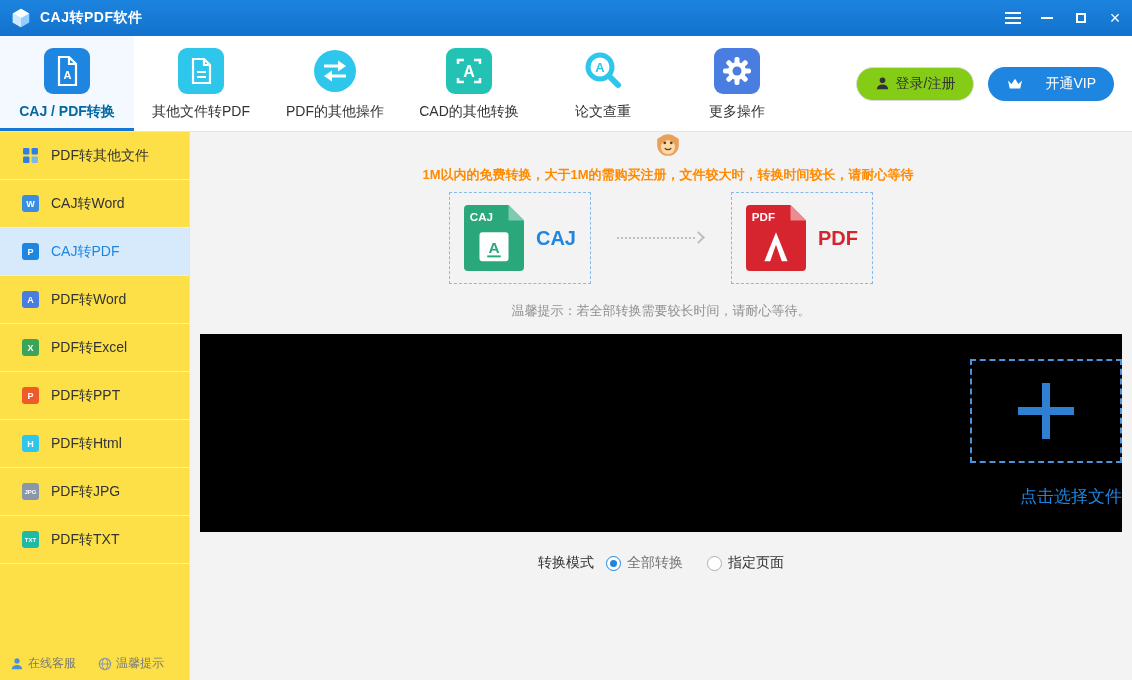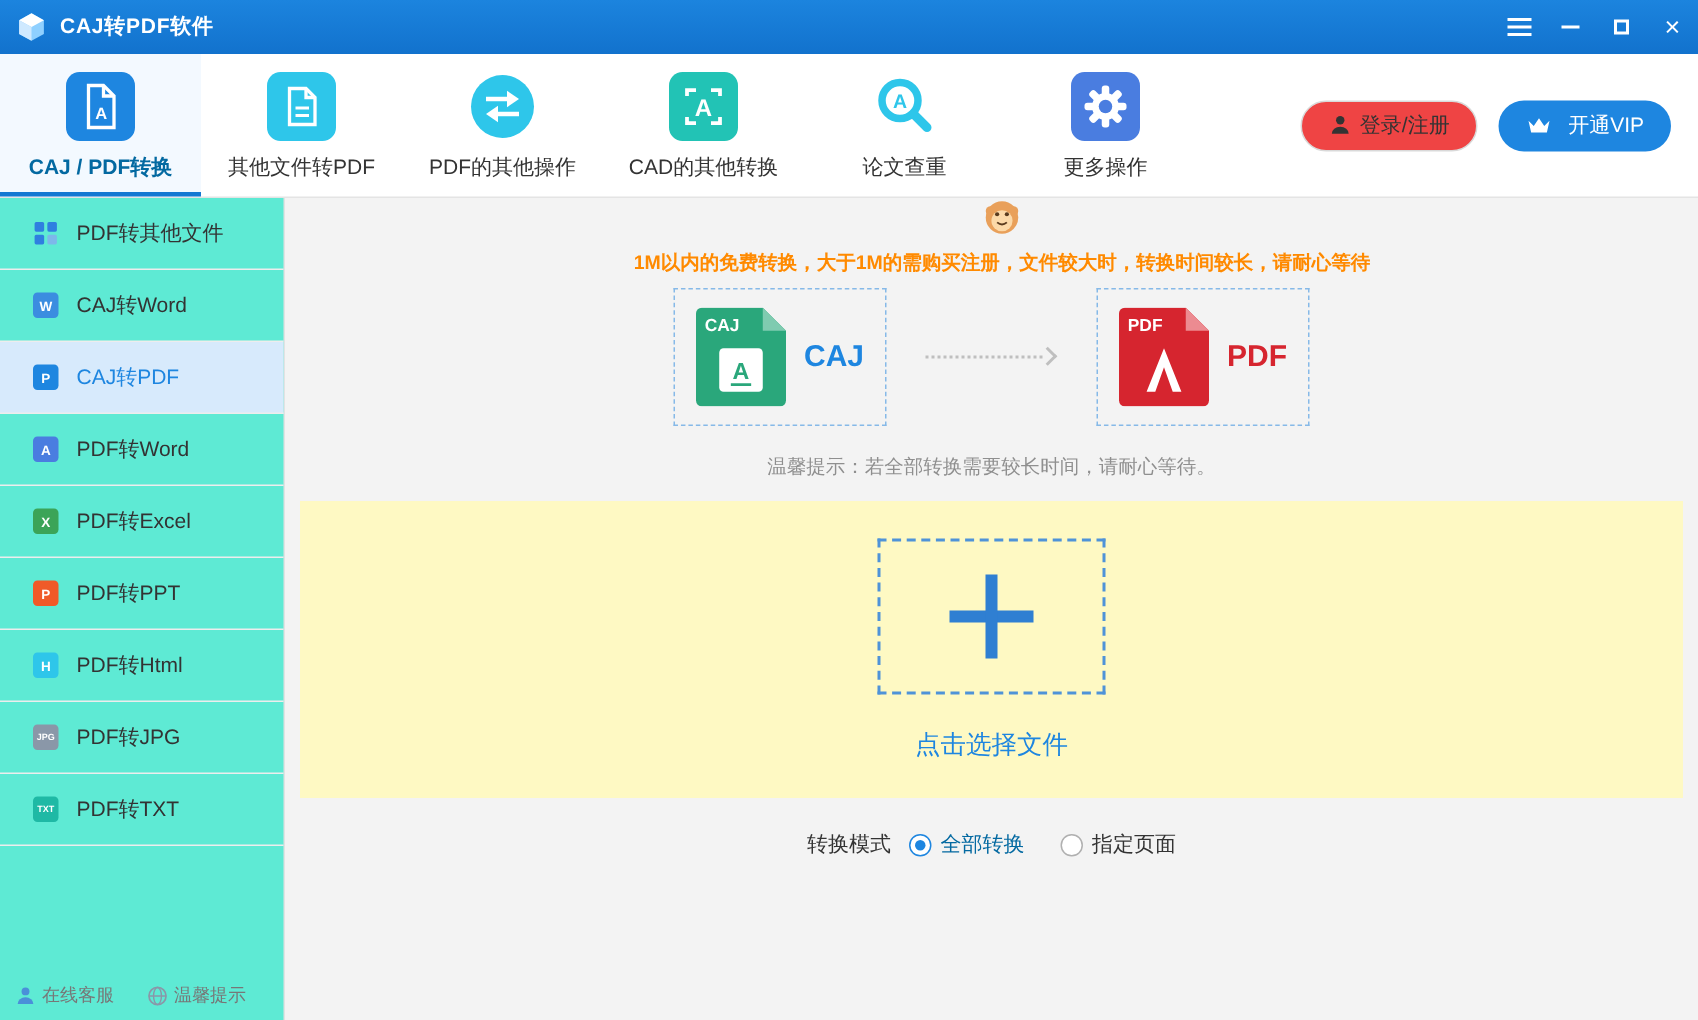--- a/index.html
+++ b/index.html
@@ -18,26 +18,26 @@
   .max-box { width:10px; height:10px; border:2px solid #fff; display:block; }
   .close-x { font-size:18px; line-height:1; }
 
   
   .topnav { height:96px; background:#fff; border-bottom:1px solid #e4e4e4; display:flex; align-items:stretch; }
   .nav-item { width:134px; display:flex; flex-direction:column; align-items:center; padding-top:12px; cursor:pointer; }
   .nav-item .lbl { margin-top:9px; font-size:14px; color:#333; white-space:nowrap; }
   .nav-item.active { background:#f3f9ff; border-bottom:3px solid #1478d2; }
   .nav-item.active .lbl { color:#0369a1; font-weight:bold; }
   .nav-right { margin-left:auto; display:flex; align-items:center; gap:14px; padding-right:18px; }
-  .btn-login { display:flex; align-items:center; gap:6px; background:#ef4444; border:1px solid #d9d9d9; border-radius:17px; height:34px; padding:0 18px; font-size:14px; color:#333; cursor:pointer; }
-  .btn-vip { display:flex; align-items:center; gap:10px; background:#1e86e0; border:none; border-radius:17px; height:34px; padding:0 18px; font-size:14px; color:#fff; cursor:pointer; }
+  .btn-login { display:flex; align-items:center; gap:6px; background:#84cc16; border:1px solid #d9d9d9; border-radius:17px; height:34px; padding:0 18px; font-size:14px; color:#333; cursor:pointer; }
+  .btn-vip { display:flex; align-items:center; gap:21px; background:#1e86e0; border:none; border-radius:17px; height:34px; padding:0 18px; font-size:14px; color:#fff; cursor:pointer; }
 
   
   .body-row { display:flex; height:548px; }
-  .sidebar { width:190px; background:#5eead4; border-right:1px solid #e2e2e2; position:relative; }
+  .sidebar { width:190px; background:#fde047; border-right:1px solid #e2e2e2; position:relative; }
   .side-item { height:48px; display:flex; align-items:center; gap:12px; padding-left:22px; border-bottom:1px solid #ededed; font-size:14px; color:#333; cursor:pointer; }
   .side-item.active { background:#d7eafc; color:#1e86e0; }
   .side-ic { width:17px; height:17px; border-radius:3px; color:#fff; font-size:9px; font-weight:bold; display:flex; align-items:center; justify-content:center; flex:none; }
   .side-footer { position:absolute; left:10px; bottom:8px; display:flex; gap:22px; align-items:center; font-size:12px; color:#777; }
   .side-footer .flink { display:flex; align-items:center; gap:4px; cursor:pointer; }
 
   .main { flex:1; background:#f3f3f3; overflow:hidden; }
 
   
   .notice { height:40px; display:flex; align-items:center; gap:8px; padding-left:14px;flex-direction:column; }
@@ -49,36 +49,36 @@
   .fmt-label { font-size:20px; font-weight:bold; }
   .fmt-label.caj { color:#1e86e0; }
   .fmt-label.pdf { color:#d6252f; }
   .arrow { position:relative; width:88px; height:14px; }
   .arrow .dots { position:absolute; left:0; top:6px; width:78px; border-top:2px dotted #bfbfbf; }
   .arrow .head { position:absolute; right:2px; top:2px; width:9px; height:9px; border-top:2px solid #bfbfbf; border-right:2px solid #bfbfbf; transform:rotate(45deg); }
 
   .tip { margin-top:18px; text-align:center; color:#8f8f8f; font-size:13px; }
 
   
-  .panel { background:#fef9c3; margin:14px 10px 0 10px; height:198px; display:flex; flex-direction:column; align-items:center; justify-content:center; }
+  .panel { background:#000000; margin:14px 10px 0 10px; height:198px; display:flex; flex-direction:column; align-items:flex-end; justify-content:center; }
   .dropzone { width:152px; height:104px; border:2px dashed #4f93d8; display:flex; align-items:center; justify-content:center; cursor:pointer; }
   .plus { position:relative; width:56px; height:56px; }
   .plus::before { content:""; position:absolute; left:0; top:24px; width:56px; height:8px; background:#2f7fd2; }
   .plus::after { content:""; position:absolute; left:24px; top:0; width:8px; height:56px; background:#2f7fd2; }
   .pick-label { margin-top:22px; color:#1e86e0; font-size:17px; cursor:pointer; }
 
   
   .mode-row { margin-top:22px; display:flex; align-items:center; justify-content:center; gap:12px; font-size:14px; }
   .mode-opt { display:flex; align-items:center; gap:6px; cursor:pointer; }
   .mode-opt + .mode-opt { margin-left:12px;justify-content:center; }
   .radio { width:15px; height:15px; border-radius:50%; border:1px solid #b0b0b0; background:#fff; display:inline-flex; align-items:center; justify-content:center; }
   .radio.checked { border-color:#1e86e0; }
   .radio .dot { width:7px; height:7px; border-radius:50%; background:#1e86e0; display:none; }
   .radio.checked .dot { display:block; }
-  .mode-opt.sel .opt-lbl { color:#0369a1;font-family:Liberation Mono, monospace; }
+  .mode-opt.sel .opt-lbl { color:#737373;font-family:Liberation Mono, monospace; }
 </style>
 </head>
 <body>
 
 <div class="window">
 
   <div class="titlebar">
     <span style="display:flex;">
       <svg width="22" height="22" viewBox="0 0 24 24">
           <path d="M12 2 L21 7 v10 L12 22 L3 17 V7 z" fill="#8fd0ff"></path>

